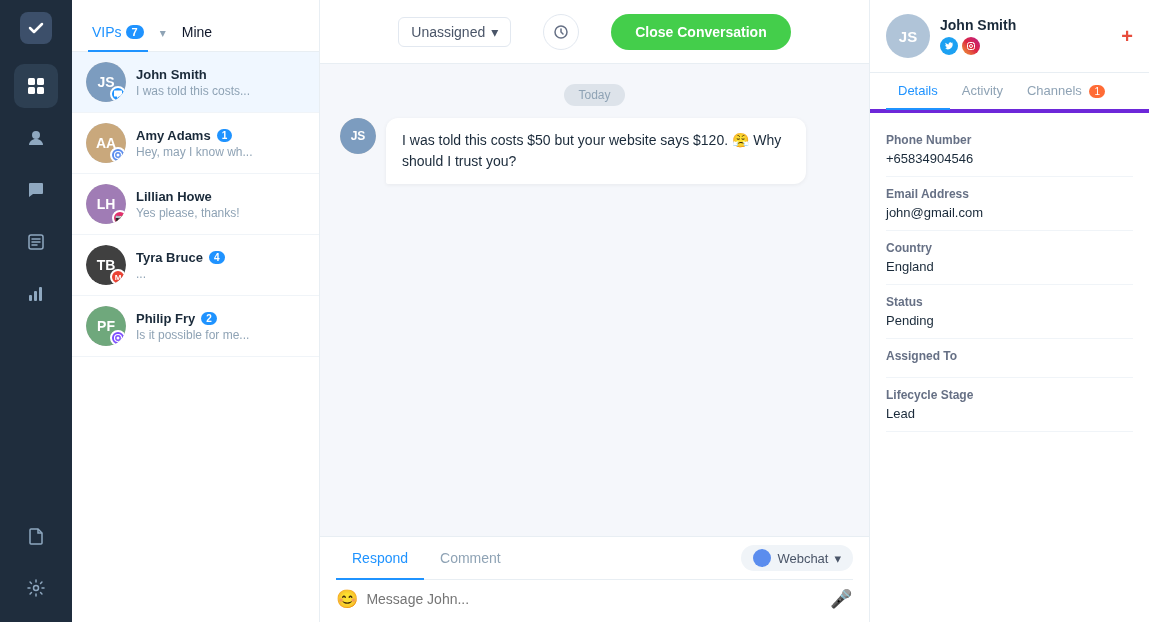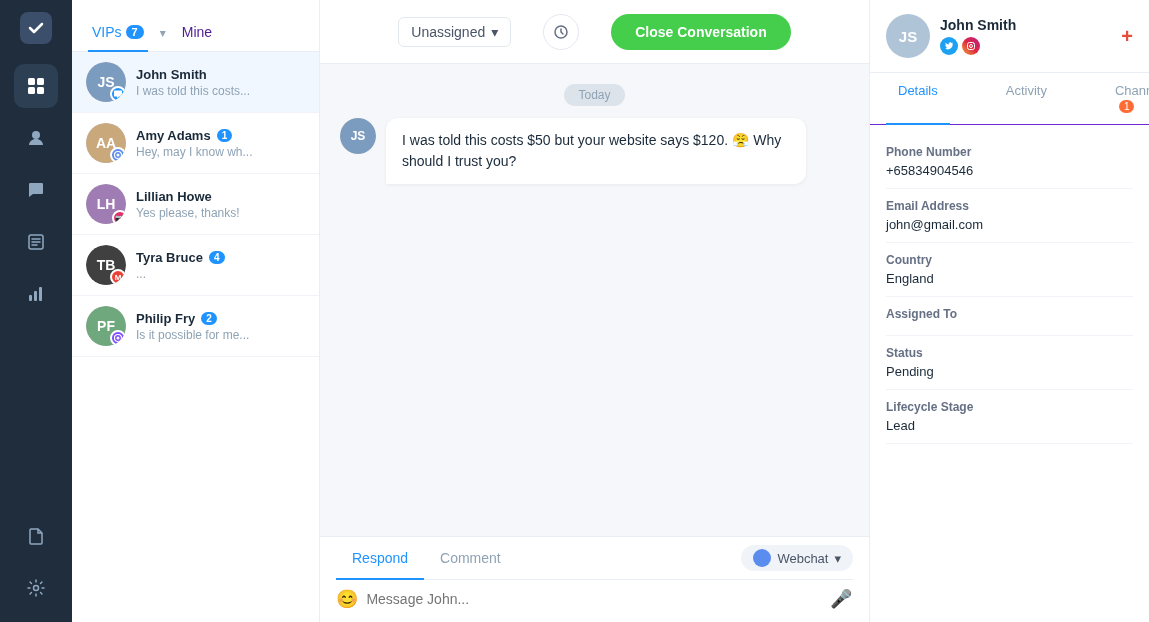--- a/index.html
+++ b/index.html
@@ -51,21 +51,21 @@
       padding: 14px 16px 0;
       gap: 8px;
       border-bottom: 1px solid #e8eef3;
       text-align: center;
     }
     .tab-btn {
       display: flex; align-items: center; gap: 4px;
       padding: 10px 4px;
       font-size: 14px;
       font-weight: 500;
-      color: #4c1d95;
+      color: #0f172a;
       cursor: pointer;
       border-bottom: 2px solid transparent;
       margin-bottom: -1px;
     }
     .tab-btn.active { color: #1f93ff; border-bottom-color: #1f93ff; }
     .tab-badge {
       background: #1f93ff;
       color: white;
       border-radius: 10px;
       padding: 1px 6px;
@@ -286,22 +286,21 @@
       display: flex; align-items: center; justify-content: center;
       font-weight: 700; color: white; font-size: 15px;
     }
     .right-user-info { flex: 1; }
     .right-user-name { font-size: 14px; font-weight: 700; color: #1a2a3a; }
     .right-user-icons { display: flex; gap: 4px; margin-top: 4px; }
     .social-icon { width: 18px; height: 18px; border-radius: 50%; display: flex; align-items: center; justify-content: center; font-size: 10px; }
     .right-tabs {
       display: flex;
       padding: 0 16px;
-      border-bottom: 1px solid #6d28d9;
-      gap: 44px;
+      border-bottom: 4px solid #6d28d9;
     }
     .right-tab {
       padding: 10px 12px;
       font-size: 13px;
       font-weight: 500;
       color: #8fa3b5;
       cursor: pointer;
       border-bottom: 2px solid transparent;
       margin-bottom: -1px;
     }
@@ -573,25 +572,25 @@
     </div>
     <div class="detail-field">
       <div class="detail-label">Email Address</div>
       <div class="detail-value">john@gmail.com</div>
     </div>
     <div class="detail-field">
       <div class="detail-label">Country</div>
       <div class="detail-value">England</div>
     </div>
     <div class="detail-field">
+      <div class="detail-label">Status</div>
+      <div class="detail-value">Pending</div>
+    </div>
+    <div class="detail-field">
       <div class="detail-label">Assigned To</div>
       <div class="detail-value"></div>
-    </div>
-    <div class="detail-field">
-      <div class="detail-label">Status</div>
-      <div class="detail-value">Pending</div>
     </div>
     <div class="detail-field">
       <div class="detail-label">Lifecycle Stage</div>
       <div class="detail-value">Lead</div>
     </div>
   </div>
 </div>
 
 </body></html>

